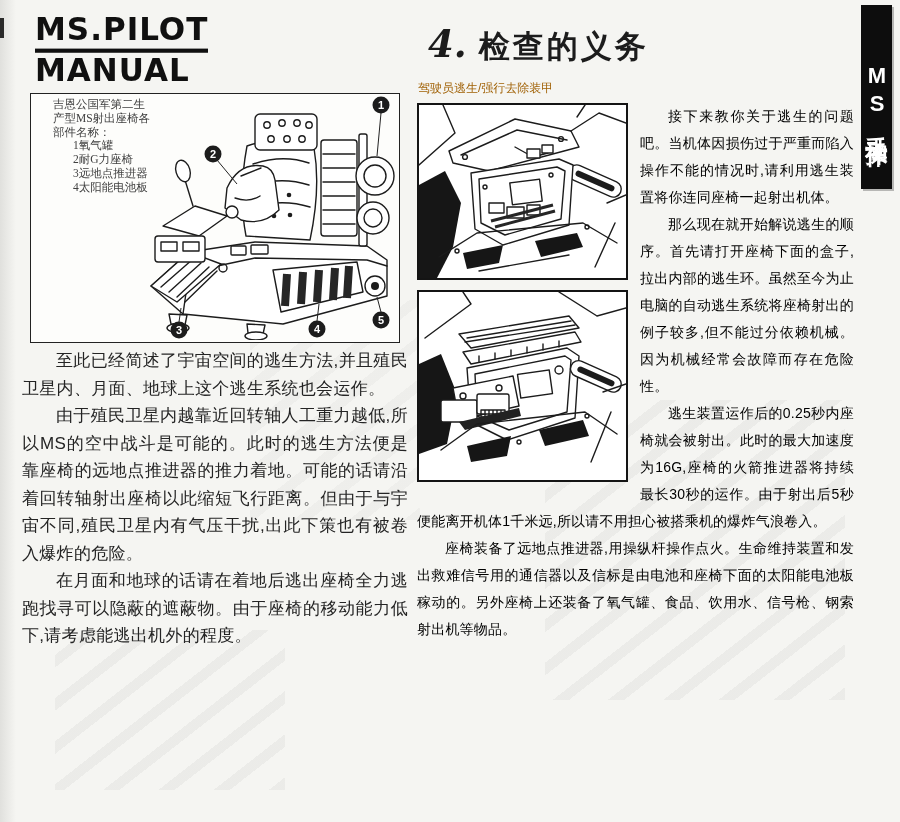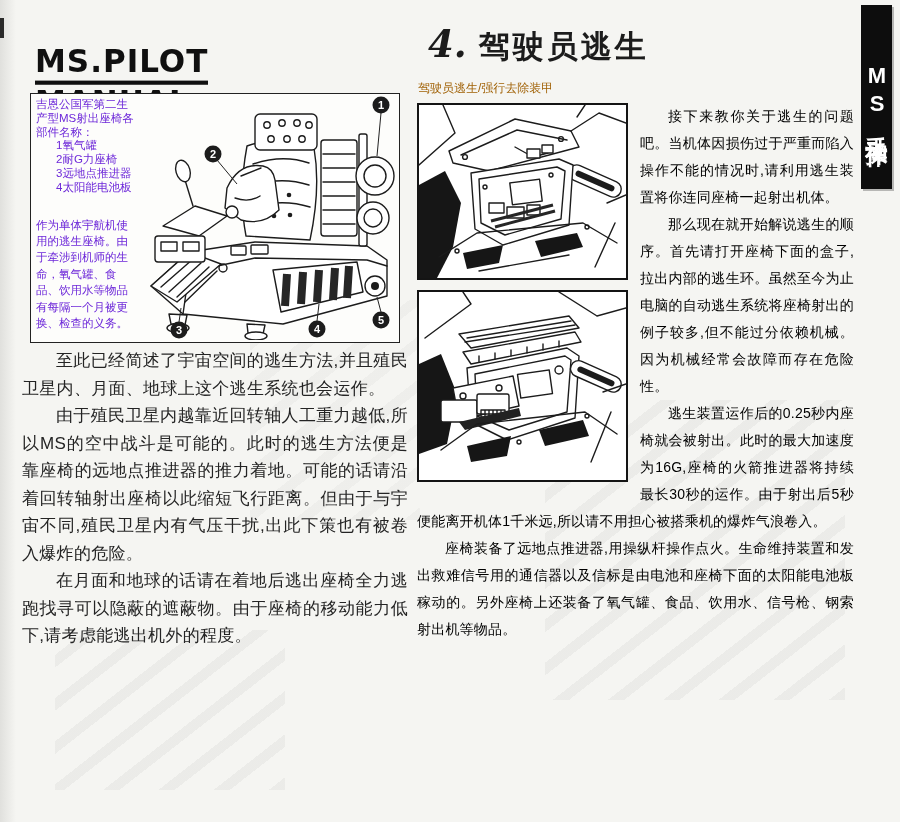--- a/index.html
+++ b/index.html
@@ -11,41 +11,41 @@
   .corner-mark{position:absolute;left:0;top:18px;width:4px;height:20px;background:#2a2a2a;}
 
   
   .wm{position:absolute;pointer-events:none;
       background:repeating-linear-gradient(-38deg,rgba(70,70,70,0.055) 0 10px,transparent 10px 34px);}
   .wm1{left:545px;top:400px;width:300px;height:300px;}
   .wm2{left:55px;top:630px;width:230px;height:160px;}
   .wm3{left:250px;top:300px;width:170px;height:220px;opacity:.7;}
 
   
-  .logo{position:absolute;left:35px;top:14px;line-height:1;margin-top:32px;}
+  .logo{position:absolute;left:35px;top:14px;line-height:1;}
   .logo-l1,.logo-l2{font-family:"DejaVu Sans",sans-serif;font-weight:900;font-size:31px;
         letter-spacing:1px;color:#101010;transform:scaleY(1.04);}
   .logo-l1{border-bottom:4px solid #101010;padding-bottom:3px;margin-bottom:2px;display:inline-block;}
   .logo-l2{display:block;margin-top:1px;}
 
   
   .heading{position:absolute;left:428px;top:22px;display:flex;align-items:baseline;gap:12px;}
   .h-num{font-family:"DejaVu Serif",serif;font-style:italic;font-size:37px;font-weight:bold;}
   .h-title{font-size:31px;font-weight:600;letter-spacing:3px;}
 
   
   .side-tab{position:absolute;left:861px;top:5px;width:31px;height:184px;background:#0d0d0d;
         color:#fff;writing-mode:vertical-rl;text-orientation:upright;font-size:22px;font-weight:bold;
         letter-spacing:3px;display:flex;align-items:center;justify-content:center;
         box-shadow:2px 2px 0 rgba(0,0,0,0.25);}
 
   
   .spec-box{position:absolute;left:30px;top:93px;width:370px;height:250px;border:1.5px solid #222;
         background:#fdfdfb;box-sizing:border-box;}
-  .spec-text{position:absolute;left:5px;top:4px;width:98px;color:#6d28d9;}
+  .spec-text{position:absolute;left:22px;top:4px;width:98px;color:#404040;font-family:Liberation Serif, serif;}
   .spec-intro{font-size:11.5px;line-height:13.8px;}
   .spec-part{font-size:11.5px;line-height:13.8px;margin-left:20px;}
   .spec-note{font-size:11.5px;line-height:16.4px;margin-top:22px;}
   .seat-art{position:absolute;left:104px;top:2px;}
 
   
   .ln{stroke:#1c1c1c;fill:none;stroke-width:1.4;stroke-linejoin:round;stroke-linecap:round;}
   .fw{fill:#ffffff;}
   .fd{fill:#1c1c1c;}
   .cl{stroke:#222;stroke-width:1;fill:none;}
@@ -75,33 +75,32 @@
   <div class="wm wm2"></div>
   <div class="wm wm3"></div>
 
   <div class="logo">
     <span class="logo-l1">MS.PILOT</span>
     <span class="logo-l2">MANUAL</span>
   </div>
 
   <div class="heading">
     <span class="h-num">4.</span>
-    <span class="h-title">驾驶员逃生</span>
+    <span class="h-title">检查的义务</span>
   </div>
 
   <div class="side-tab">MS手动操作</div>
 
   <div class="spec-box">
     <div class="spec-text">
       <div class="spec-intro">吉恩公国军第二生产型MS射出座椅各部件名称：</div>
       <div class="spec-part">1氧气罐</div>
       <div class="spec-part">2耐G力座椅</div>
       <div class="spec-part">3远地点推进器</div>
       <div class="spec-part">4太阳能电池板</div>
-      <div class="spec-note">作为单体宇航机使用的逃生座椅。由于牵涉到机师的生命，氧气罐、食品、饮用水等物品有每隔一个月被更换、检查的义务。</div>
     </div>
 
     <svg class="seat-art" viewBox="0 0 262 244" width="262" height="244" xmlns="http://www.w3.org/2000/svg">
 
       <path class="ln fw" d="M16,190 L54,156 L120,146 L232,150 L252,164 L252,200 L148,228 L48,218 Z"></path>
       <path class="ln" d="M48,218 L54,176 L120,162 L232,164 L252,170"></path>
 
       <path class="ln fw" d="M16,190 L54,156 L86,168 L42,206 Z"></path>
       <path class="ln" d="M26,191 L58,163 M34,196 L66,167 M42,201 L74,171 M50,206 L82,175"></path>
 

